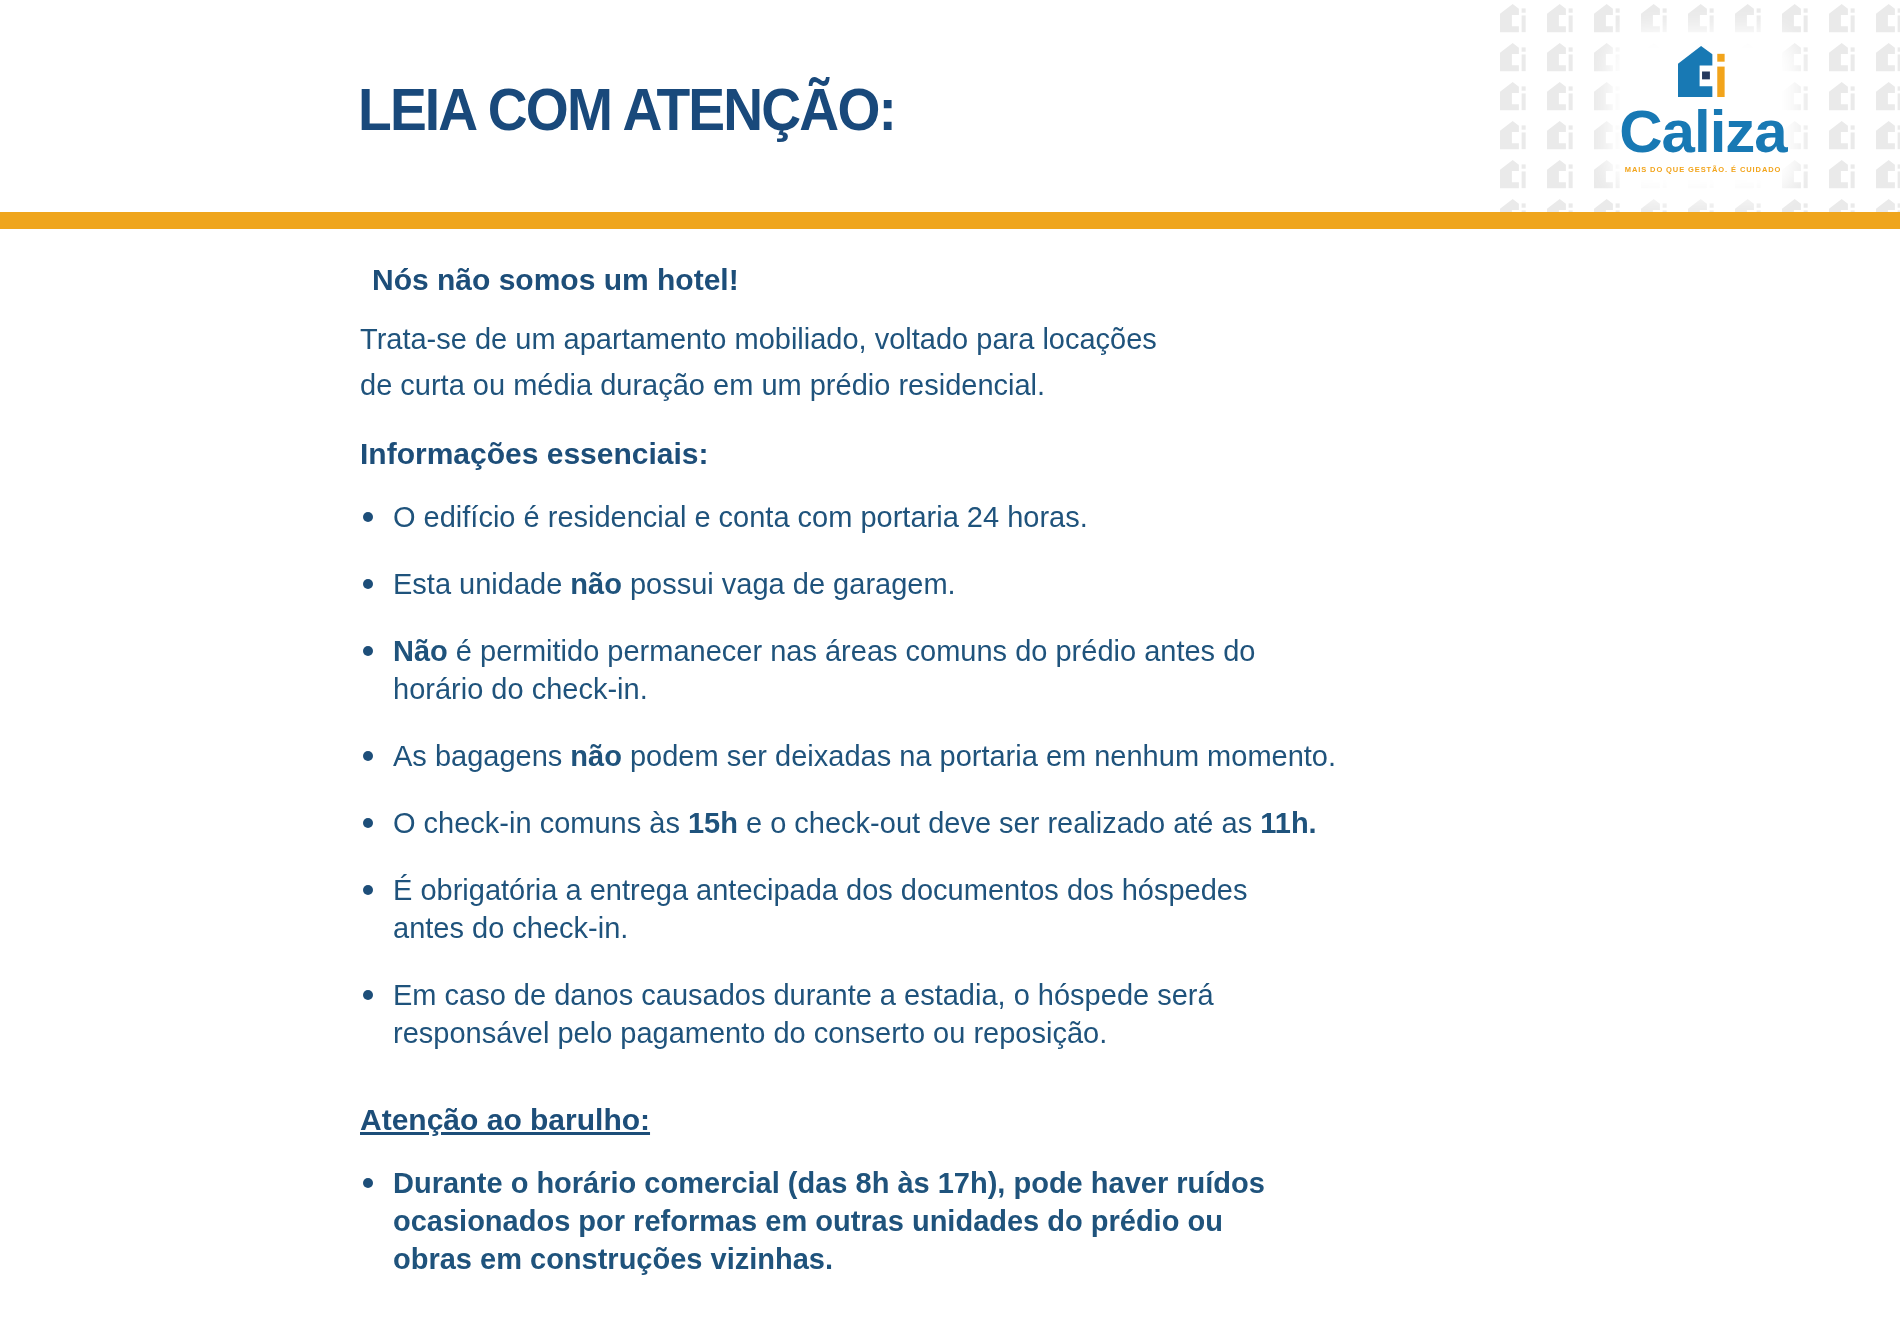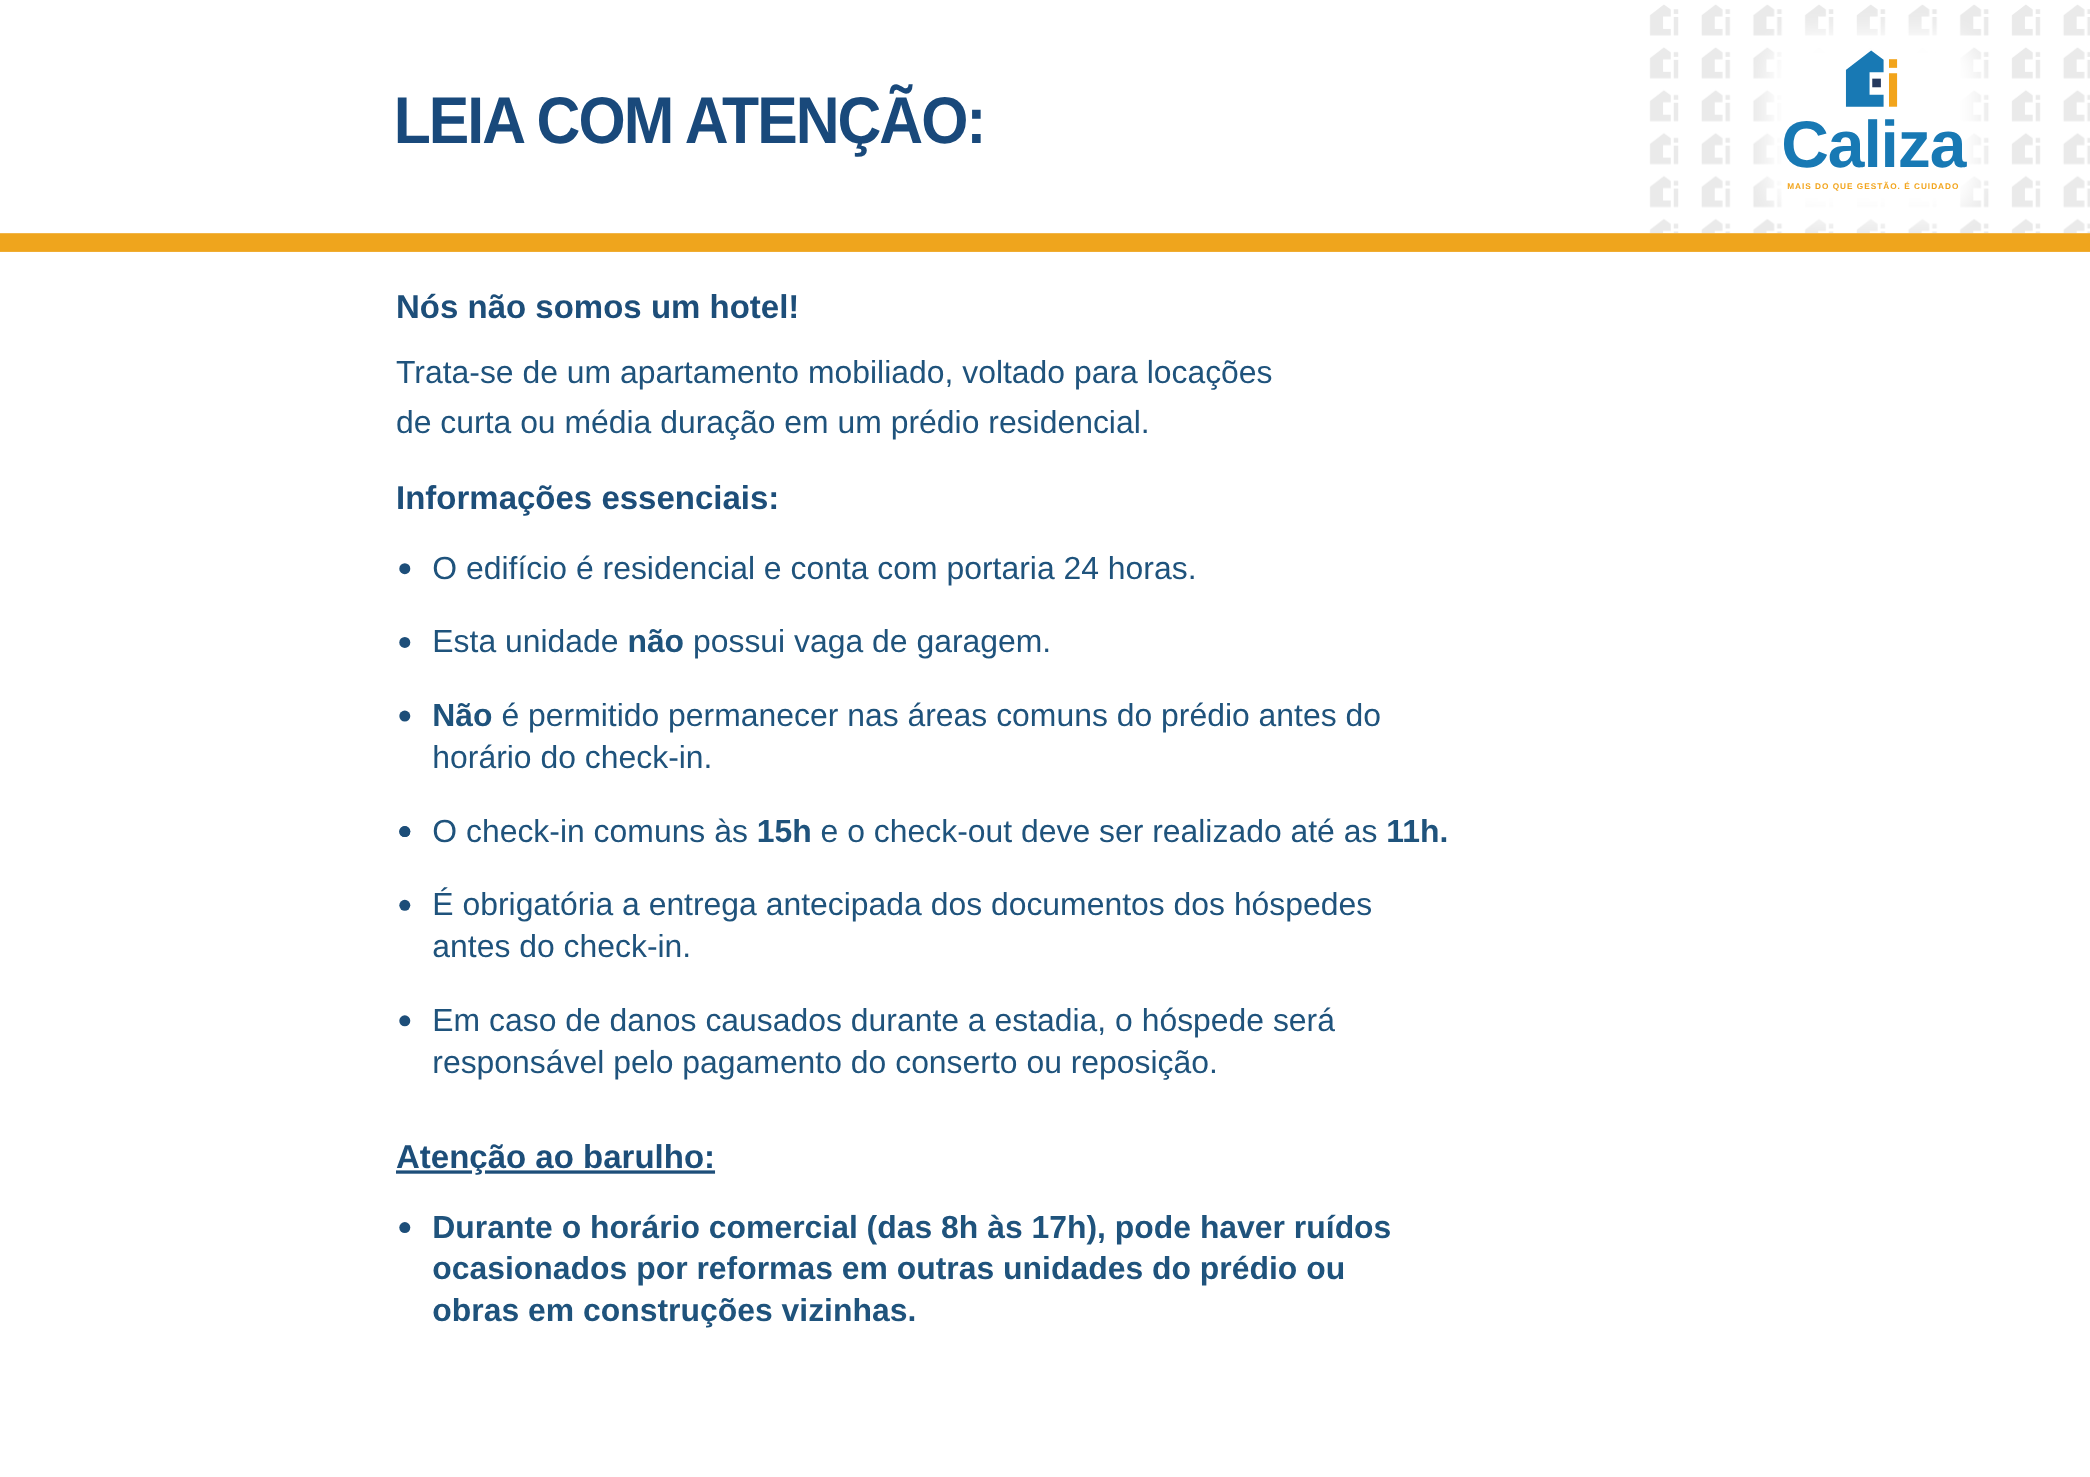--- a/index.html
+++ b/index.html
@@ -35,21 +35,21 @@
     color:#1879B4;
   }
   .tagline{
     margin:3px 0 0 0;font-size:7.5px;font-weight:700;letter-spacing:.9px;color:#F2A41B;
     white-space:nowrap;
   }
 
   
   .content{position:absolute;left:360px;top:262px;width:1240px;}
   .intro-heading{
-    margin:0 0 18px 0;font-size:30px;line-height:36px;font-weight:700;color:#1D4E79;
+    margin:0 0 18px 12px;font-size:30px;line-height:36px;font-weight:700;color:#1D4E79;
   }
   .intro-paragraph{
     margin:0;font-size:29px;line-height:46px;font-weight:400;color:#1F537C;white-space:pre-line;
   }
   .section-heading{
     margin:28px 0 0 0;font-size:30px;line-height:36px;font-weight:700;color:#1D4E79;
   }
   .section-heading.second{margin-top:50px;text-decoration:underline;}
   ul.bullets{list-style:none;margin:26px 0 0 0;padding:0;}
   ul.bullets li{
@@ -108,21 +108,21 @@
     <h2 class="intro-heading">Nós não somos um hotel!</h2>
     <p class="intro-paragraph">Trata-se de um apartamento mobiliado, voltado para locações
 de curta ou média duração em um prédio residencial.</p>
     <div id="sections">
         <h3 class="section-heading">Informações essenciais:</h3>
         <ul class="bullets">
           <li><span class="dot"></span><span><span>O edifício é residencial e conta com portaria 24 horas.</span></span></li>
           <li><span class="dot"></span><span><span>Esta unidade </span><span class="b">não</span><span> possui vaga de garagem.</span></span></li>
           <li><span class="dot"></span><span><span class="b">Não</span><span> é permitido permanecer nas áreas comuns do prédio antes do
 horário do check-in.</span></span></li>
-          <li><span class="dot"></span></li>
+          <li><span class="dot"></span><span><span>As bagagens </span><span class="b">não</span><span> podem ser deixadas na portaria em nenhum momento.</span></span></li>
           <li><span class="dot"></span><span><span>O check-in comuns às </span><span class="b">15h</span><span> e o check-out deve ser realizado até as </span><span class="b">11h.</span></span></li>
           <li><span class="dot"></span><span><span>É obrigatória a entrega antecipada dos documentos dos hóspedes
 antes do check-in.</span></span></li>
           <li><span class="dot"></span><span><span>Em caso de danos causados durante a estadia, o hóspede será
 responsável pelo pagamento do conserto ou reposição.</span></span></li>
         </ul>
         <h3 class="section-heading second">Atenção ao barulho:</h3>
         <ul class="bullets">
           <li class="bold-bullet"><span class="dot"></span><span><span class="b">Durante o horário comercial (das 8h às 17h), pode haver ruídos
 ocasionados por reformas em outras unidades do prédio ou

